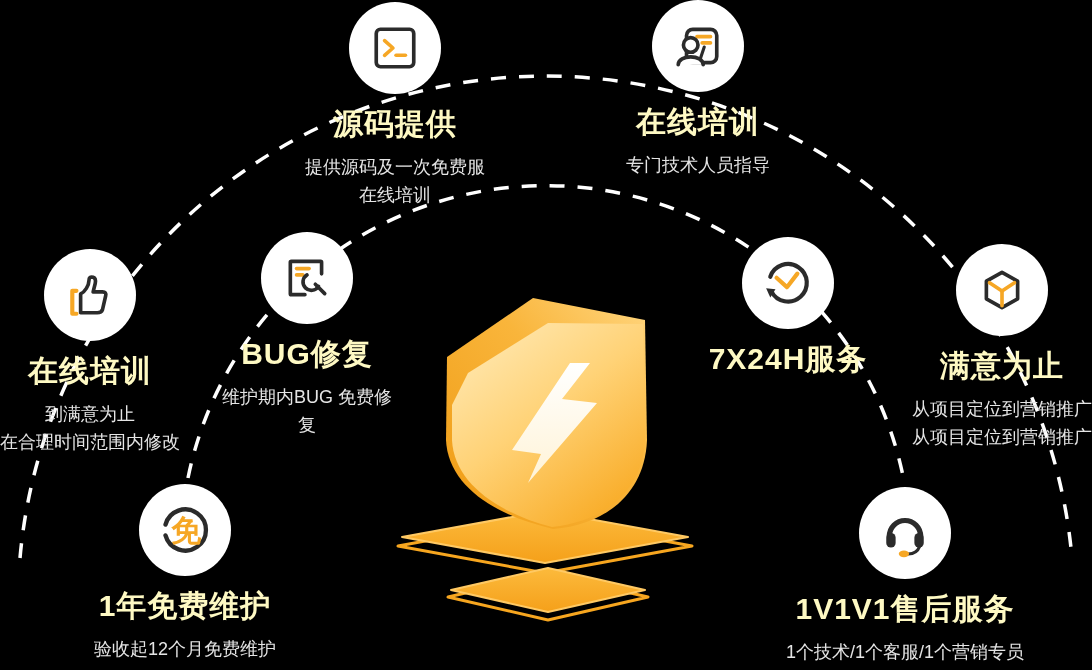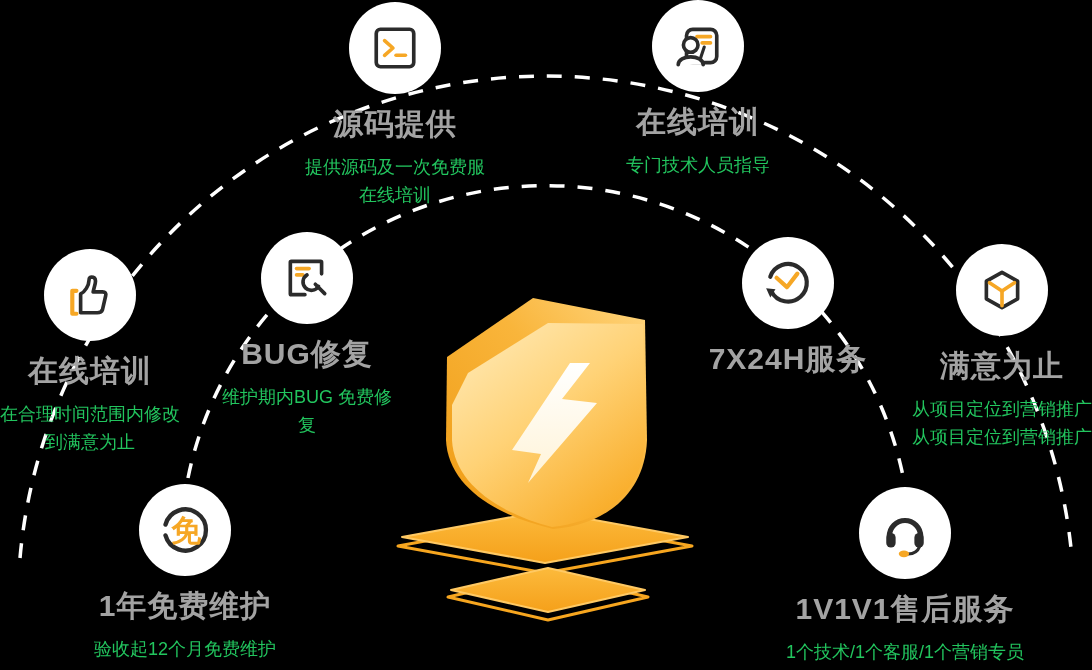--- a/index.html
+++ b/index.html
@@ -11,24 +11,24 @@
   .centerpiece{position:absolute;left:390px;top:285px;z-index:2;}
   .item{
     position:absolute;width:320px;display:flex;flex-direction:column;
     align-items:center;text-align:center;z-index:3;
   }
   .icon-circle{
     width:92px;height:92px;border-radius:50%;background:#fff;
     display:flex;align-items:center;justify-content:center;flex:0 0 auto;
   }
   .title{
-    margin-top:10px;font-size:30px;font-weight:bold;color:#a3a3a3;
+    margin-top:10px;font-size:30px;font-weight:bold;color:#fef9c3;
     letter-spacing:1px;white-space:nowrap;
   }
-  .desc{margin-top:8px;font-size:18px;line-height:28px;color:#22c55e;}
+  .desc{margin-top:8px;font-size:18px;line-height:28px;color:#e5e5e5;}
   .desc span{display:block;white-space:nowrap;}
   
   .pos-source   {left:235px; top:2px;}
   .pos-training {left:538px; top:0px;}
   .pos-satisfy  {left:-70px; top:249px;}
   .pos-bugfix   {left:147px; top:232px;}
   .pos-7x24     {left:628px; top:237px;}
   .pos-market   {left:842px; top:244px;}
   .pos-free     {left:25px;  top:484px;}
   .pos-after    {left:745px; top:487px;}
@@ -116,22 +116,22 @@
 
   <div class="item pos-satisfy">
     <div class="icon-circle">
       <svg width="50" height="50" viewBox="0 0 48 48">
         <path d="M11 20 L7 20 L7 42 L11 42" fill="none" stroke="#F6A725" stroke-width="4" stroke-linecap="round" stroke-linejoin="round"></path>
         <path d="M15 23 C19 21 23 15 23 10 Q23 6 27 7 Q30 8 29 13 L27 21 L36 21 Q40 21 39 25 L36 38 Q35 41 31 41 L15 41 Z" fill="none" stroke="#2B2B2B" stroke-width="3.5" stroke-linecap="round" stroke-linejoin="round"></path>
       </svg>
     </div>
     <div class="title">在线培训</div>
     <div class="desc">
-      <span>在合理时间范围内修改</span>
-        <span>到满意为止</span>
+      <span>到满意为止</span>
+        <span>在合理时间范围内修改</span>
     </div>
   </div>
 
   <div class="item pos-bugfix">
     <div class="icon-circle">
       <svg width="50" height="50" viewBox="0 0 48 48">
         <path d="M38 20 L38 9 Q38 8 37 8 L9 8 Q8 8 8 9 L8 39 Q8 40 9 40 L22 40" fill="none" stroke="#2B2B2B" stroke-width="3.5" stroke-linecap="round"></path>
         <line x1="14" y1="15" x2="26" y2="15" stroke="#F6A725" stroke-width="3.5" stroke-linecap="round"></line>
         <line x1="14" y1="21" x2="20" y2="21" stroke="#F6A725" stroke-width="3.5" stroke-linecap="round"></line>
         <path d="M24 21 a8 8 0 1 0 11 11" fill="none" stroke="#2B2B2B" stroke-width="3.5" stroke-linecap="round"></path>

